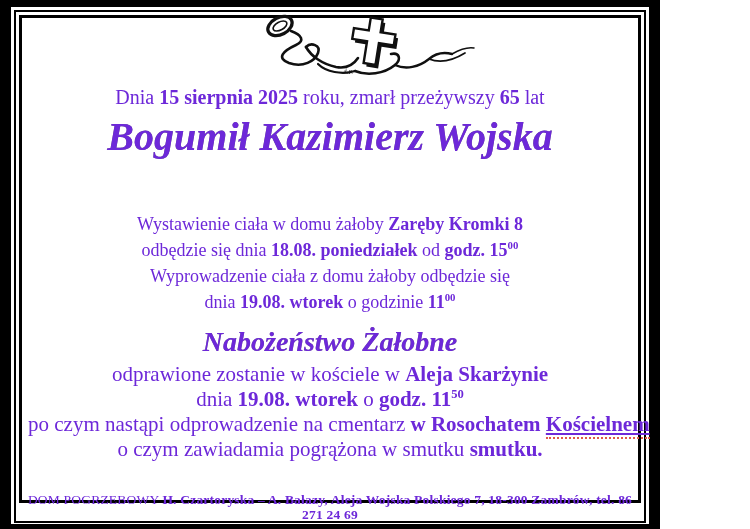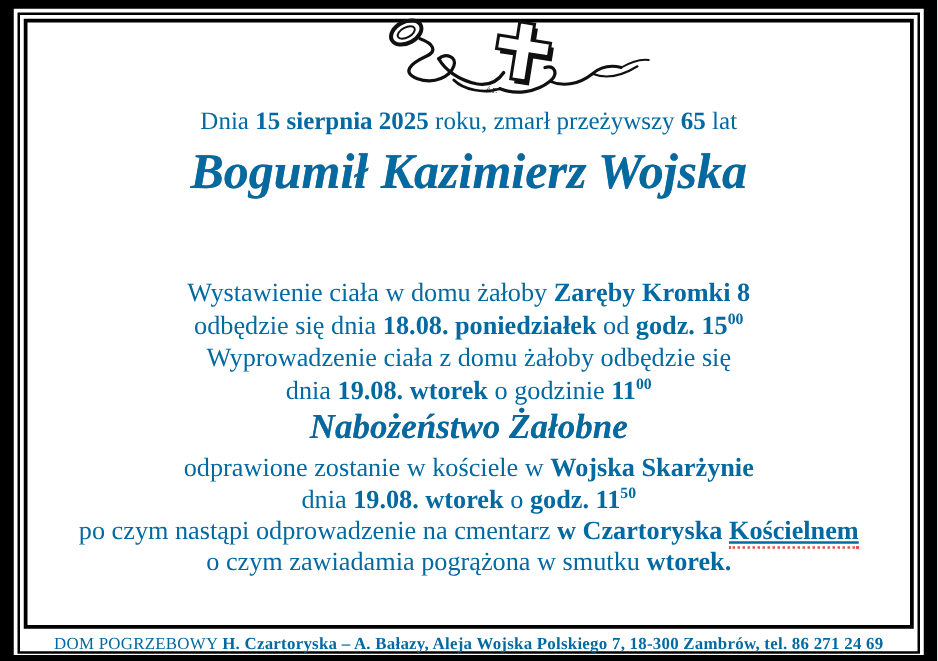--- a/index.html
+++ b/index.html
@@ -1,33 +1,33 @@
 <!DOCTYPE html>
 <html lang="pl" style="--sq: #e0584a;"><head>
 <meta charset="utf-8">
 <style>
   html,body{margin:0;padding:0;background:#ffffff;}
   .page{
-    position:relative;width:750px;height:529px;background:#fff;
-    font-family:"Liberation Serif","DejaVu Serif",serif;color:#0369a1;overflow:hidden;
+    position:relative;width:660px;height:529px;background:#fff;
+    font-family:"Liberation Serif","DejaVu Serif",serif;color:#6d28d9;overflow:hidden;
   }
   
   .band{position:absolute;inset:0;border-style:solid;border-color:#000;border-width:7px 11px 5px 11px;}
   .frame-thin{position:absolute;top:10px;left:14px;right:14px;bottom:6px;border:2px solid #000;}
   .frame-thick{position:absolute;top:15px;left:19px;right:19px;bottom:26px;border:3px solid #000;}
   
   .ornament{position:absolute;top:11px;left:50%;margin-left:-82px;width:228px;height:70px;}
   .ornament svg{display:block;width:100%;height:100%;}
   
   .tx{position:absolute;left:28px;right:28px;text-align:center;}
   .intro{top:85px;font-size:20px;line-height:24px;}
   .name{top:113px;font-size:40px;line-height:48px;font-weight:bold;font-style:italic;margin:0;
         text-shadow:0 0 .6px rgba(0,0,0,.55);}
   .residence{top:172px;font-size:17px;line-height:20px;}
-  .wake{top:221px;font-size:21px;line-height:26px;}
+  .wake{top:211px;font-size:18px;line-height:26px;}
   .heading{top:325px;font-size:28px;line-height:34px;font-weight:bold;font-style:italic;margin:0;
            text-shadow:0 0 .5px rgba(0,0,0,.5);}
   .service{top:362px;font-size:21px;line-height:25px;}
   .footer{bottom:7px;left:20px;right:20px;font-size:13.5px;line-height:15px;letter-spacing:.2px;}
   
   .b{font-weight:bold;}
   .sup{vertical-align:super;font-size:.6em;line-height:0;}
   .u{text-decoration:underline;text-decoration-thickness:1.5px;text-underline-offset:2px;}
   .sq{border-bottom:2px dotted var(--sq,#e0584a);padding-bottom:1px;}
   .tline{white-space:nowrap;}
@@ -76,21 +76,21 @@
   <div class="tx wake">
       <div class="tline"><span>Wystawienie ciała w domu żałoby </span><span class="b">Zaręby Kromki 8</span></div>
       <div class="tline"><span>odbędzie się dnia </span><span class="b">18.08. poniedziałek</span><span> od </span><span class="b">godz. 15</span><span class="b sup">00</span></div>
       <div class="tline"><span>Wyprowadzenie ciała z domu żałoby odbędzie się</span></div>
       <div class="tline"><span>dnia </span><span class="b">19.08. wtorek</span><span> o godzinie </span><span class="b">11</span><span class="b sup">00</span></div>
     </div>
 
   <h2 class="tx heading">Nabożeństwo Żałobne</h2>
 
   <div class="tx service">
-      <div class="tline"><span>odprawione zostanie w kościele w </span><span class="b">Wojska Skarżynie</span></div>
+      <div class="tline"><span>odprawione zostanie w kościele w </span><span class="b">Aleja Skarżynie</span></div>
       <div class="tline"><span>dnia </span><span class="b">19.08. wtorek</span><span> o </span><span class="b">godz. 11</span><span class="b sup">50</span></div>
-      <div class="tline"><span>po czym nastąpi odprowadzenie na cmentarz </span><span class="b">w Czartoryska </span><span class="b u sq">Kościelnem</span></div>
-      <div class="tline"><span>o czym zawiadamia pogrążona w smutku </span><span class="b">wtorek.</span></div>
+      <div class="tline"><span>po czym nastąpi odprowadzenie na cmentarz </span><span class="b">w Rosochatem </span><span class="b u sq">Kościelnem</span></div>
+      <div class="tline"><span>o czym zawiadamia pogrążona w smutku </span><span class="b">smutku.</span></div>
     </div>
 
   <div class="tx footer"><span>DOM POGRZEBOWY </span><span class="b">H. Czartoryska – A. Bałazy, Aleja Wojska Polskiego 7, 18-300 Zambrów, tel. 86 271 24 69</span></div>
 
 </div>
 
 </body></html>

